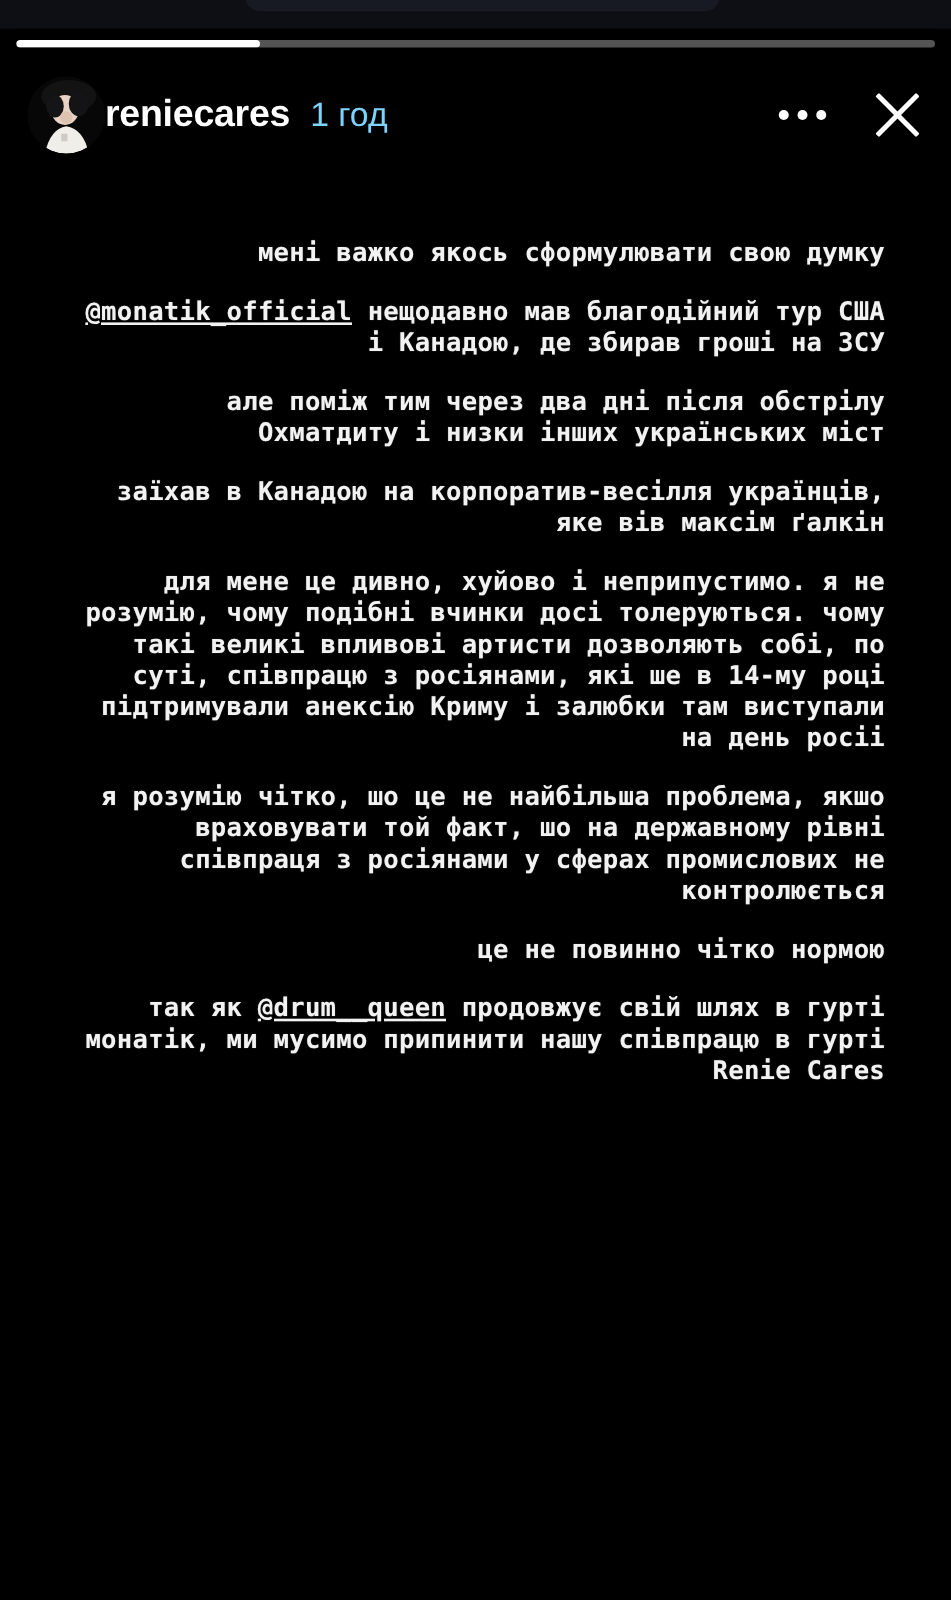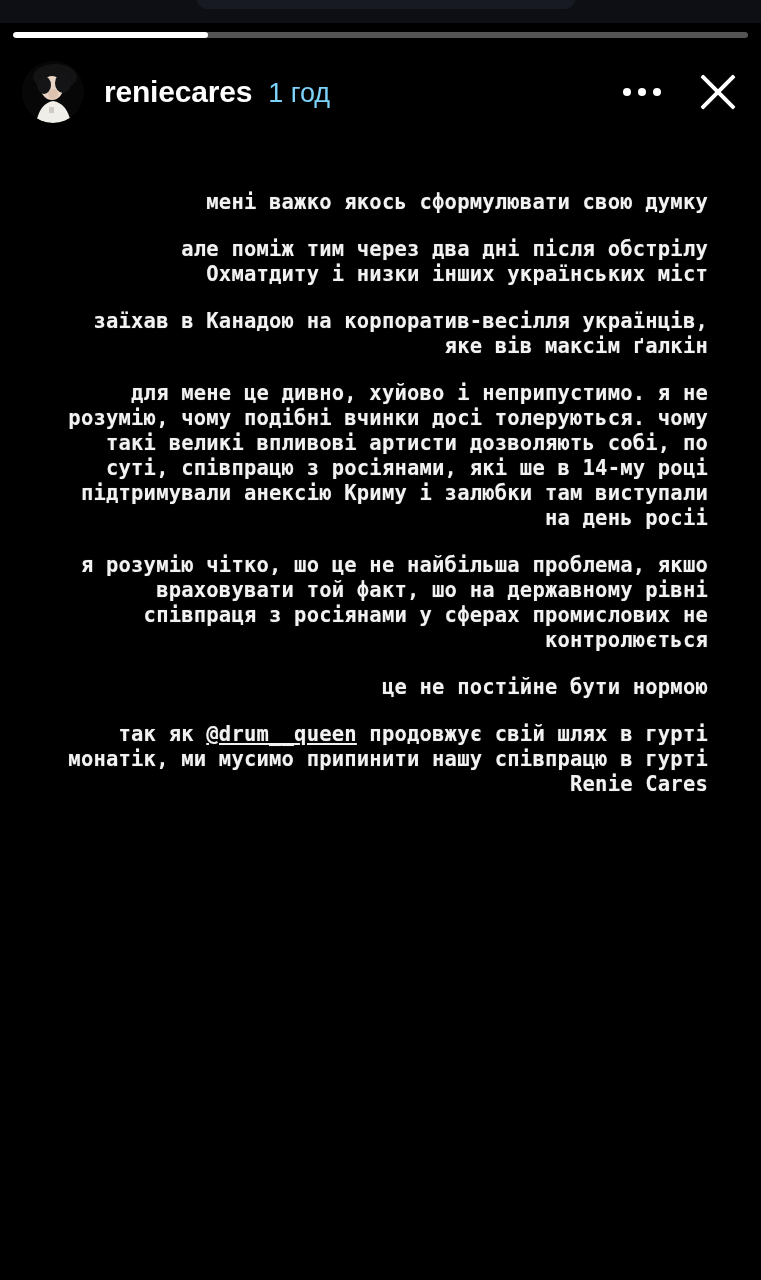--- a/index.html
+++ b/index.html
@@ -102,21 +102,20 @@
     border-radius: 50%;
     overflow: hidden;
     flex: 0 0 auto;
     background: #0a0a0c;
   }
   .avatar svg { display: block; }
 
   .user-meta {
     display: flex;
     align-items: baseline;
-    margin-left: 20px;
     flex: 1 1 auto;
     min-width: 0;
   }
   .username {
     color: #ffffff;
     font-size: 30px;
     font-weight: 700;
     letter-spacing: -0.2px;
     line-height: 1;
     white-space: nowrap;
@@ -249,23 +248,24 @@
           <span></span>
           <span></span>
         </div>
         <div class="close-icon"></div>
       </div>
 
     </div>
 
     <div class="story-body" id="story-body">
         <div class="para"><span>мені важко якось сформулювати свою думку</span></div>
+        <div class="para"><span class="mention">@monatik_official</span><span> нещодавно мав благодійний тур США і Канадою, де збирав гроші на ЗСУ</span></div>
         <div class="para"><span>але поміж тим через два дні після обстрілу Охматдиту і низки інших українських міст</span></div>
         <div class="para"><span>заїхав в Канадою на корпоратив-весілля українців, яке вів максім ґалкін</span></div>
         <div class="para"><span>для мене це дивно, хуйово і неприпустимо. я не розумію, чому подібні вчинки досі толеруються. чому такі великі впливові артисти дозволяють собі, по суті, співпрацю з росіянами, які ше в 14-му році підтримували анексію Криму і залюбки там виступали на день росіі</span></div>
         <div class="para"><span>я розумію чітко, шо це не найбільша проблема, якшо враховувати той факт, шо на державному рівні співпраця з росіянами у сферах промислових не контролюється</span></div>
-        <div class="para"><span>це не постійне бути нормою</span></div>
+        <div class="para"><span>це не повинно чітко нормою</span></div>
         <div class="para"><span>так як </span><span class="mention">@drum__queen</span><span> продовжує свій шлях в гурті монатік, ми мусимо припинити нашу співпрацю в гурті Renie Cares</span></div>
       </div>
 
   </div>
 
 </div>
 
 </body></html>

